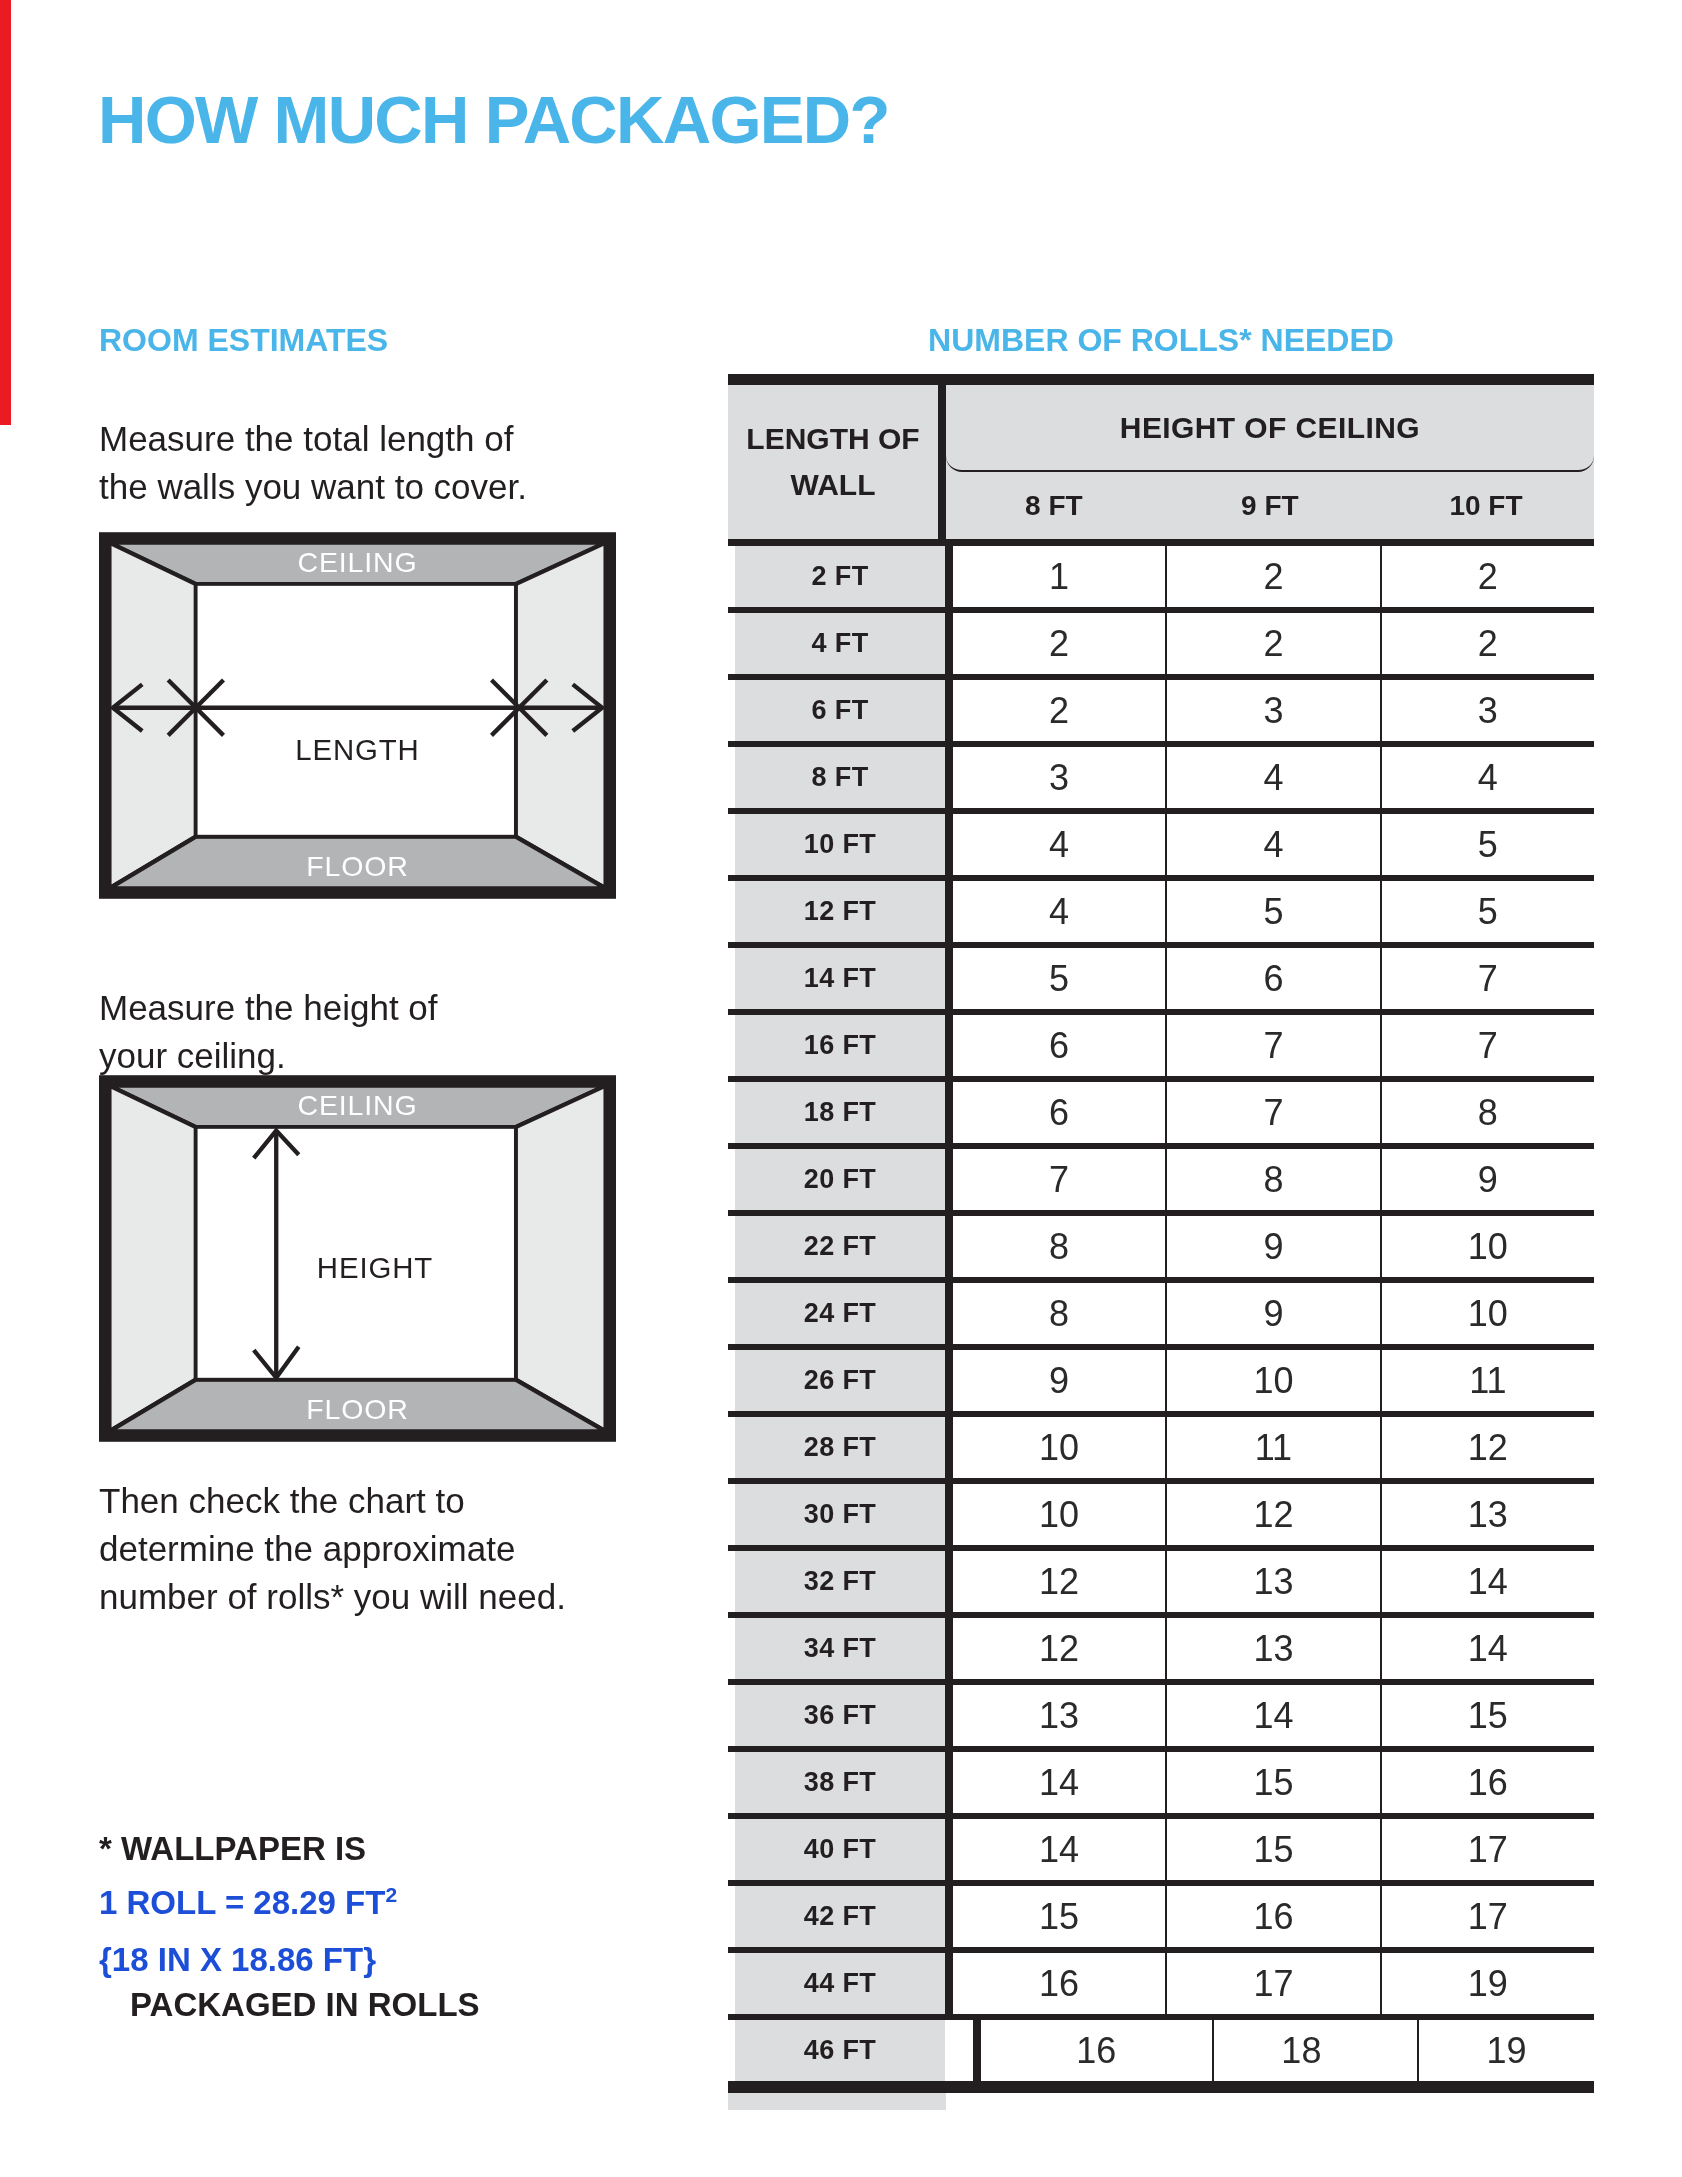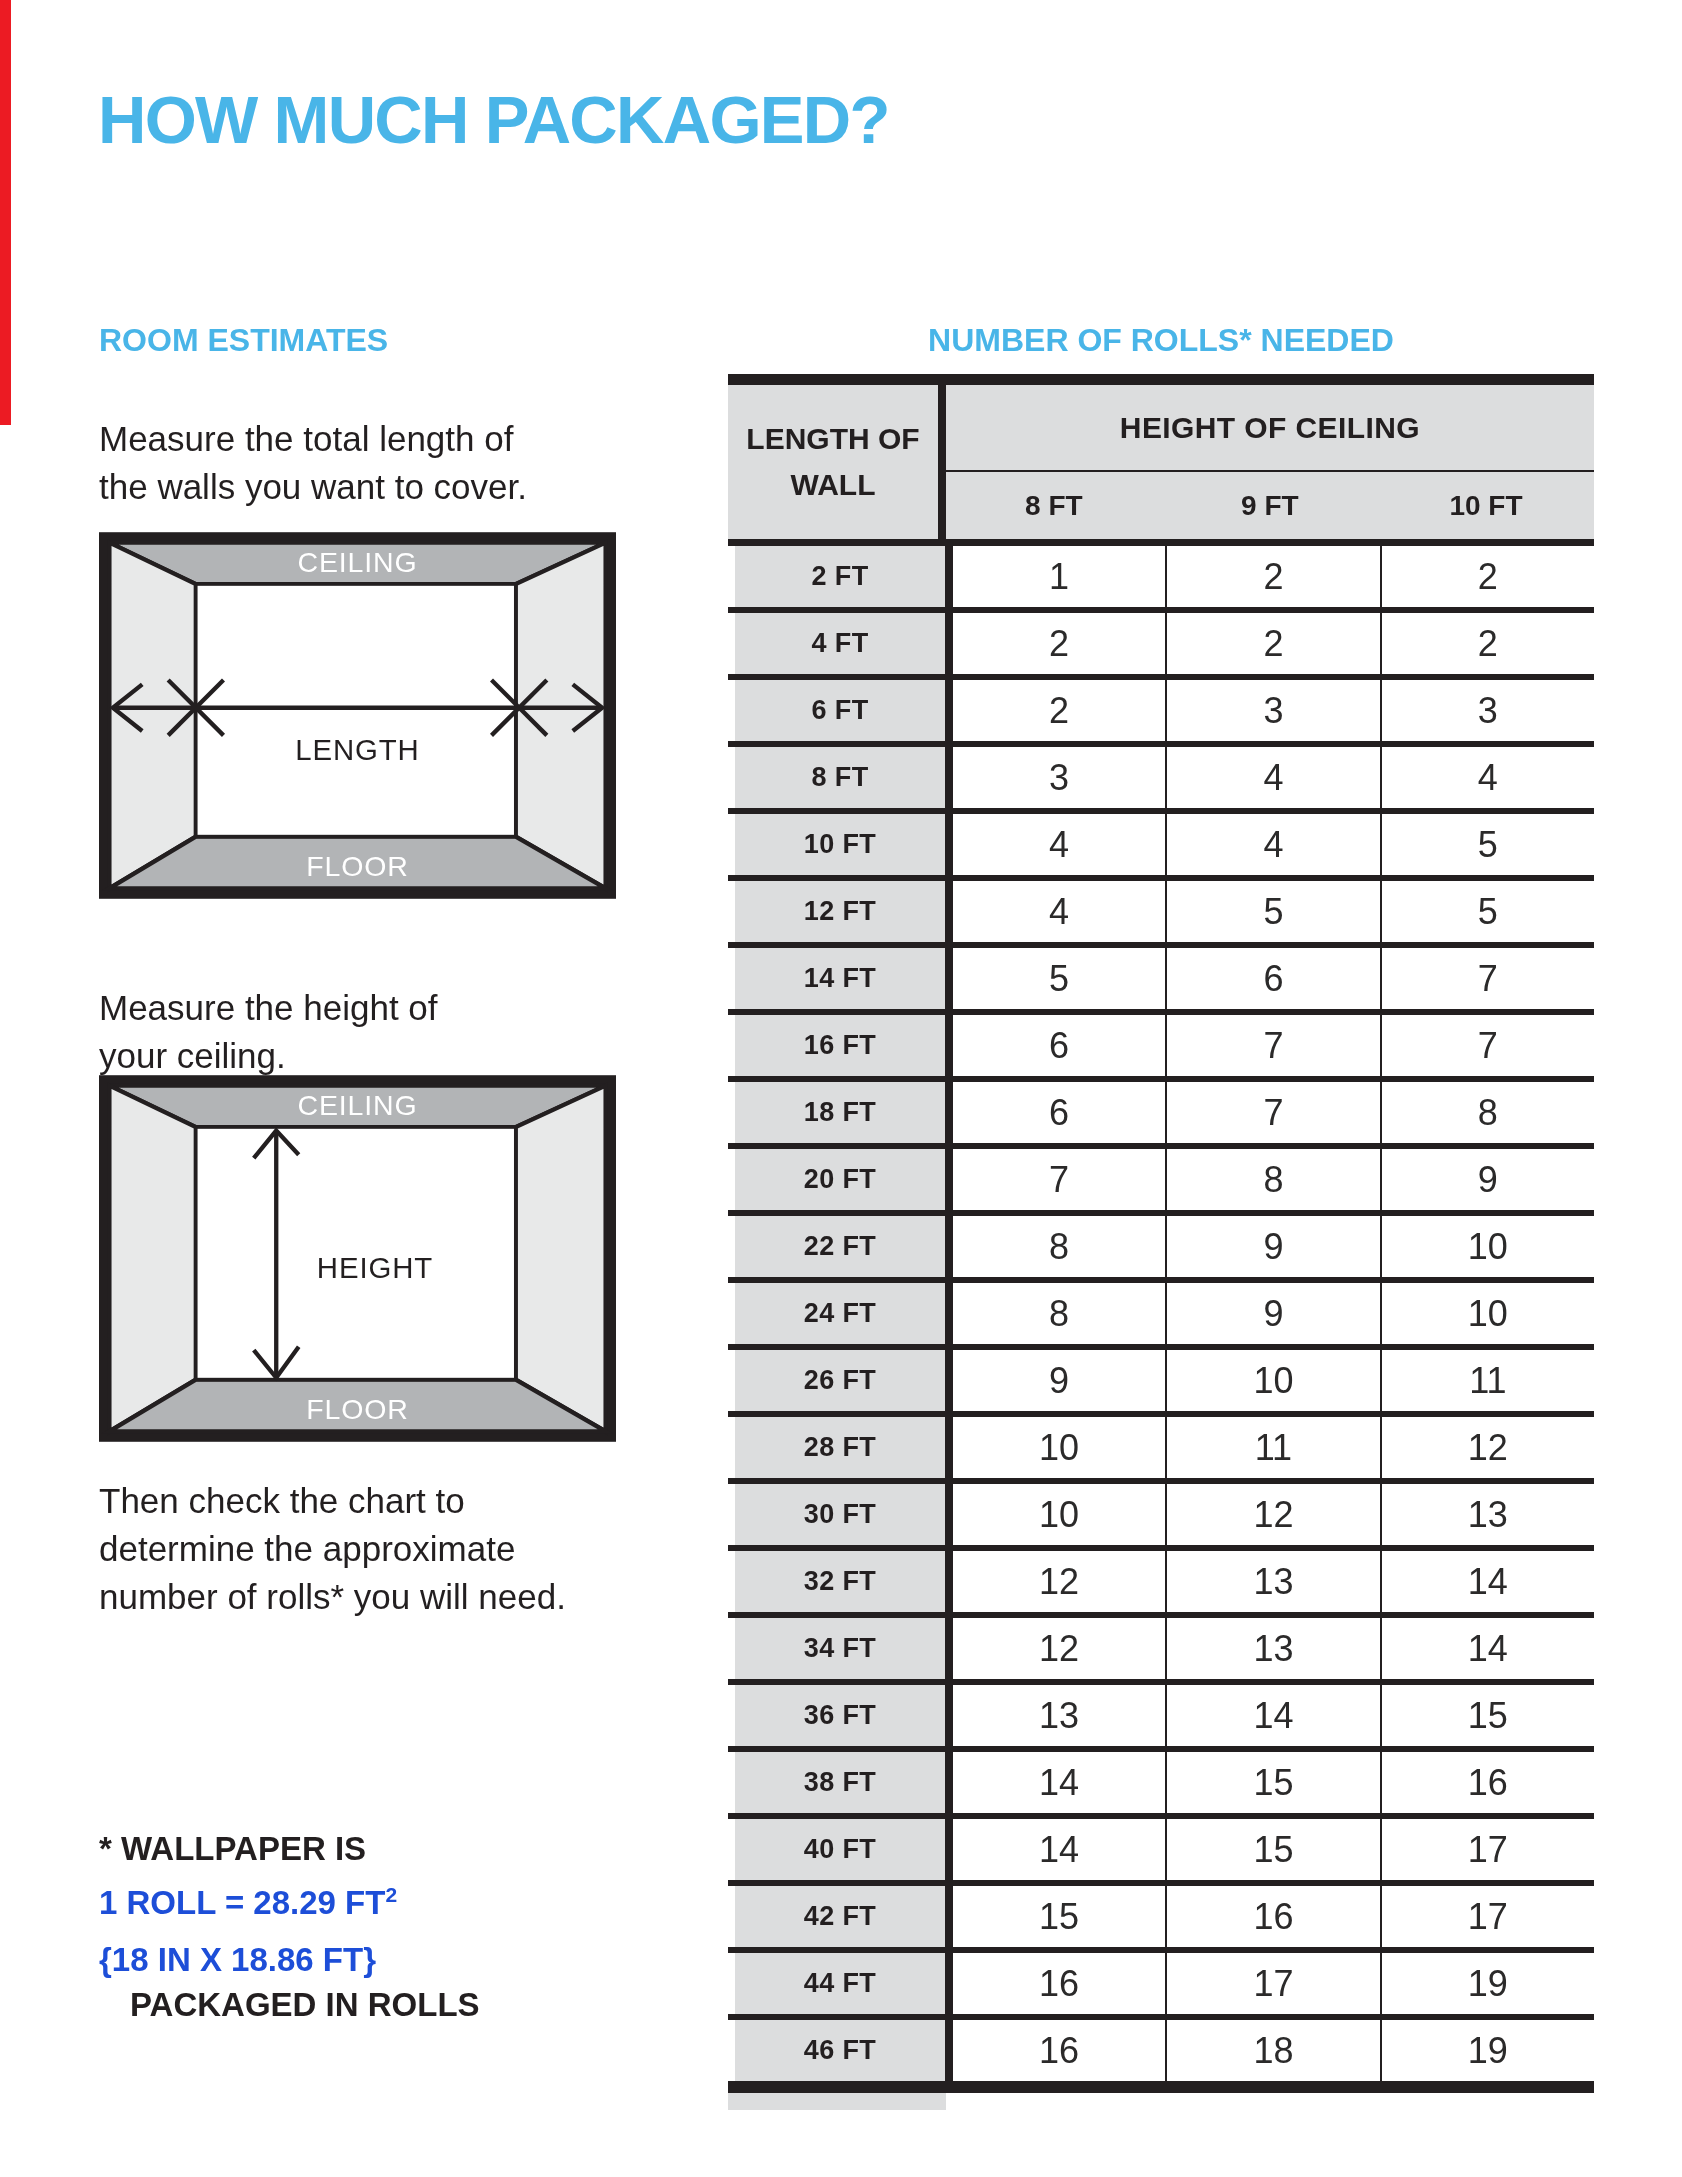--- a/index.html
+++ b/index.html
@@ -42,27 +42,27 @@
   .tbl-topbar{height:11.2px;background:#231f20;}
   .tbl-header{display:flex;align-items:stretch;border-bottom:7.8px solid #231f20;}
   .hdr-left{
     width:210px;background:#dcddde;display:flex;align-items:center;justify-content:center;
     text-align:center;font-size:30px;font-weight:bold;line-height:46px;
   }
   .v-divider{width:7.8px;background:#231f20;}
   .hdr-right{flex:1;background:#dcddde;display:flex;flex-direction:column;}
   .hoc{
     height:85px;border-bottom:2.6px solid #231f20;display:flex;align-items:center;
-    justify-content:center;font-size:30px;font-weight:bold;letter-spacing:0.4px;
+    justify-content:center;font-size:30px;font-weight:bold;letter-spacing:0.4px;border-radius:16px;
   }
   .ft-row{height:67px;display:flex;}
   .ft-cell{flex:1;display:flex;align-items:center;justify-content:center;
     font-size:28px;font-weight:bold;}
   .trow{display:flex;height:61px;border-bottom:6px solid #231f20;}
-  .trow:last-child{border-bottom:none;}
+  .trow:last-child{border-bottom:none;gap:28px;}
   .trow .rlabel{
     width:210px;background:#dcddde;display:flex;align-items:center;justify-content:center;
     font-size:27px;font-weight:bold;letter-spacing:0.4px;margin-left:7px;
   }
   .trow .cell{
     flex:1;background:#ffffff;display:flex;align-items:center;justify-content:center;
     font-size:36px;font-weight:300;color:#2b2a2a;
   }
   .trow .cell.sep{border-left:2.6px solid #231f20;}
   .tbl-bottombar{height:12px;background:#231f20;}

